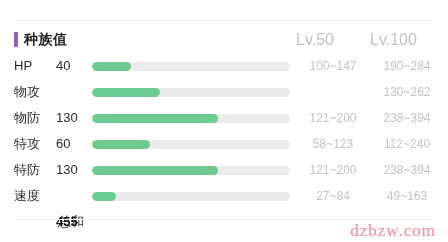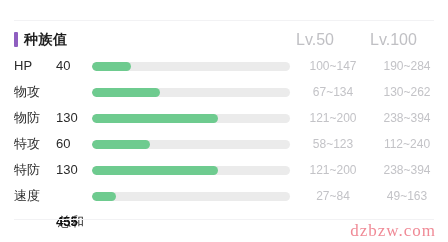--- a/index.html
+++ b/index.html
@@ -182,21 +182,20 @@
           <div class="bar-fill" style="background: rgb(110, 203, 143); width: 19.5122%;"></div>
         </div>
         <div class="range lv50">100~147</div>
         <div class="range lv100">190~284</div>
       </div>
       <div class="stat-row">
         <div class="stat-name">物攻</div>
         <div class="bar-track" style="background: rgb(235, 235, 235);">
           <div class="bar-fill" style="background: rgb(110, 203, 143); width: 34.1463%;"></div>
         </div>
-        <div class="range lv50">67~134</div>
         <div class="range lv100">130~262</div>
       </div>
       <div class="stat-row">
         <div class="stat-name">物防</div>
         <div class="stat-value">130</div>
         <div class="bar-track" style="background: rgb(235, 235, 235);">
           <div class="bar-fill" style="background: rgb(110, 203, 143); width: 63.4146%;"></div>
         </div>
         <div class="range lv50">121~200</div>
         <div class="range lv100">238~394</div>

